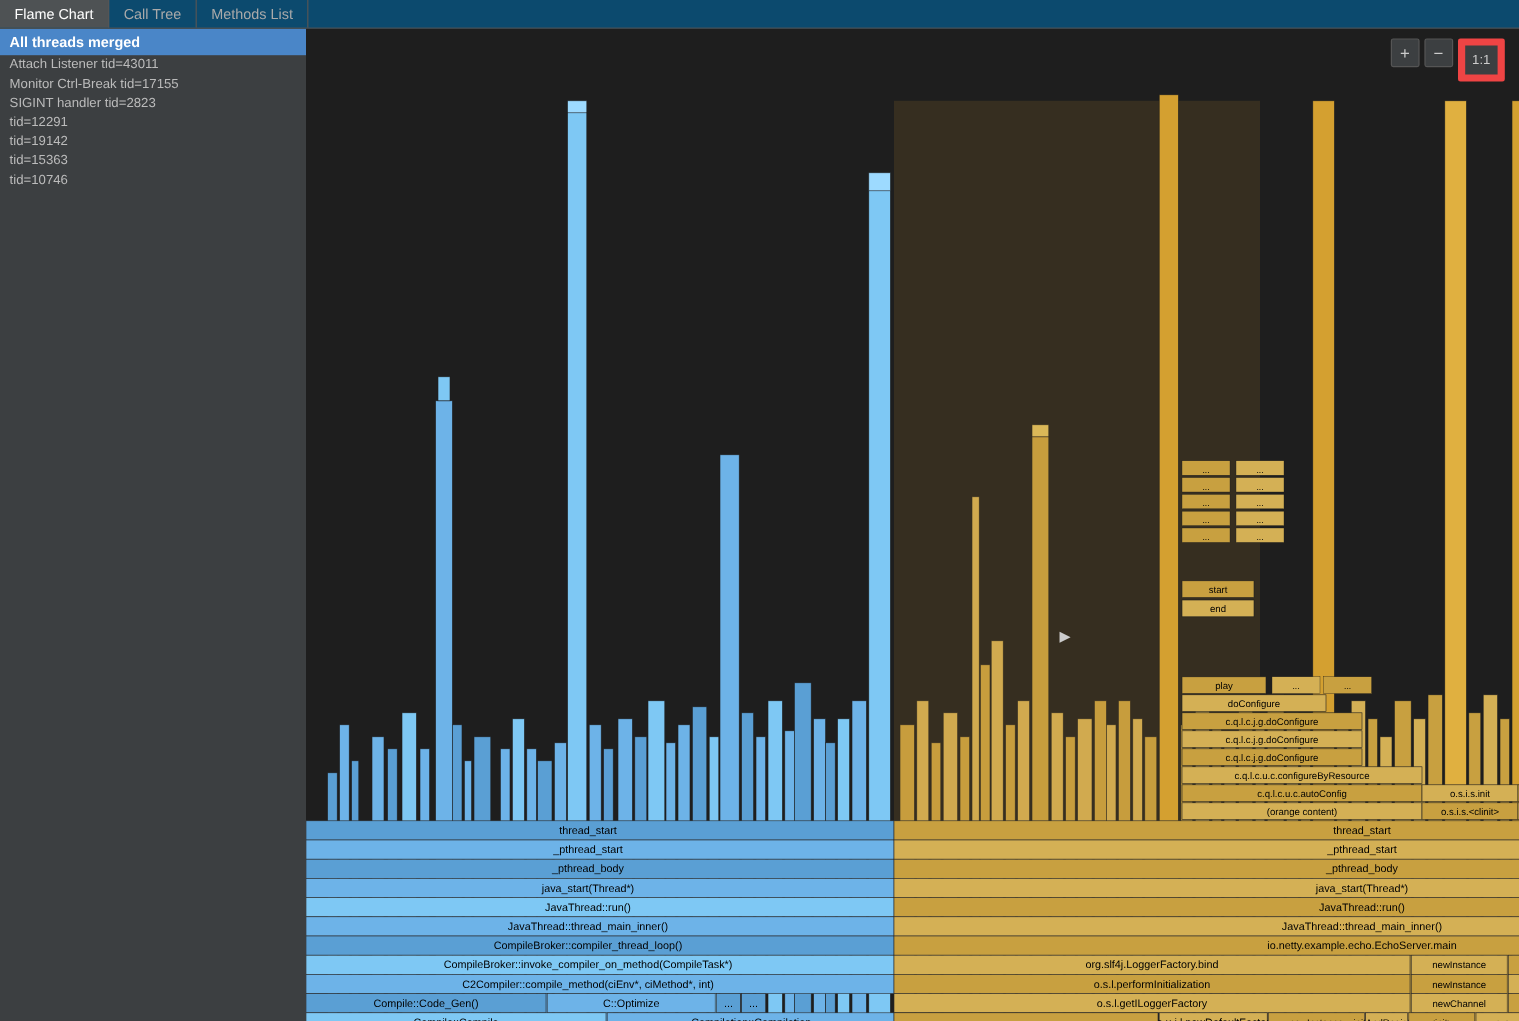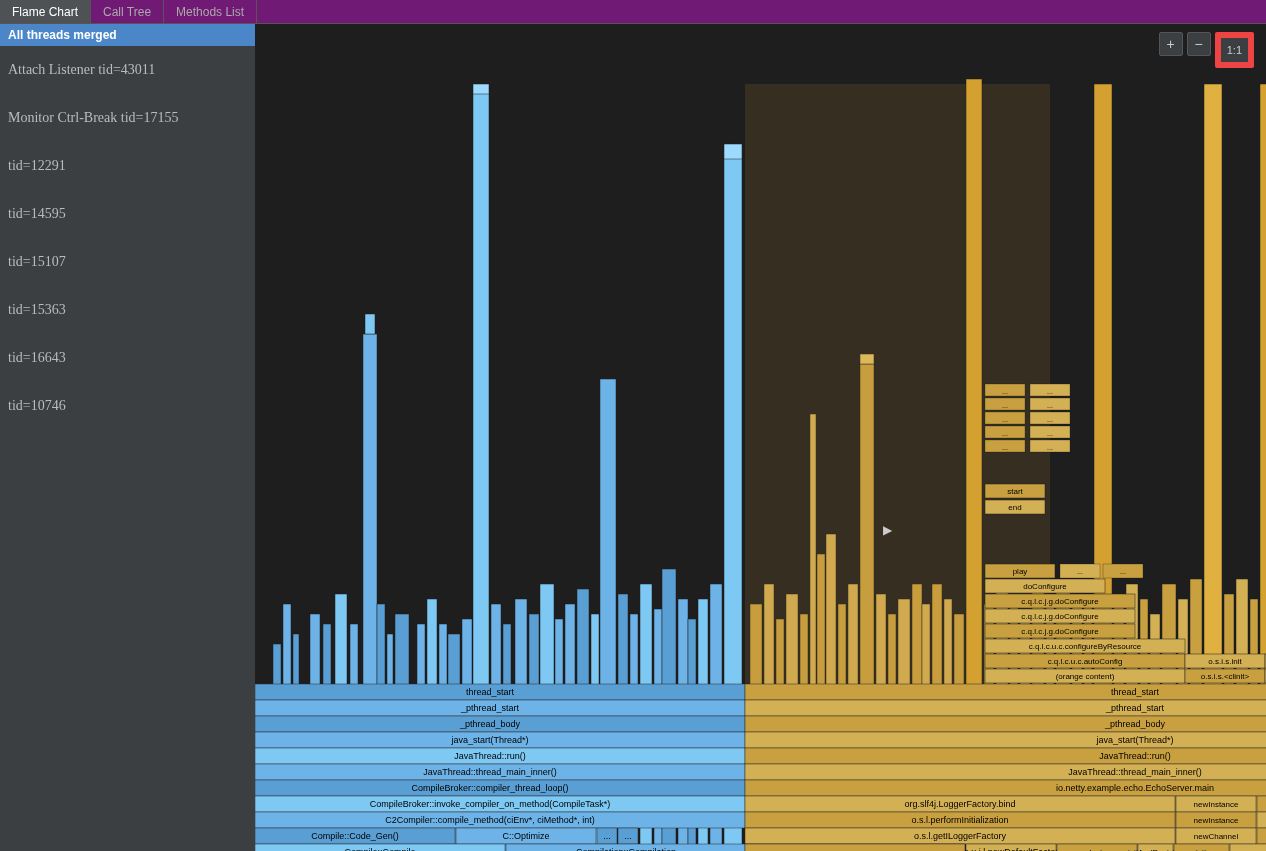--- a/index.html
+++ b/index.html
@@ -10,21 +10,21 @@
       font-size: 12px;
       overflow: hidden;
       width: 1266px;
       height: 851px;
     }
 
     
     .tab-bar {
       display: flex;
       height: 24px;
-      background: #701a75;
+      background: #0c4a6e;
       border-bottom: 1px solid #555;
     }
     .tab {
       padding: 0 12px;
       line-height: 24px;
       cursor: pointer;
       color: #aaa;
       font-size: 12px;
       border-right: 1px solid #555;
     }
@@ -49,28 +49,27 @@
     }
     .sidebar-header {
       background: #4a86c8;
       color: #fff;
       padding: 4px 8px;
       font-size: 12px;
       font-weight: bold;
       cursor: pointer;
     }
     .sidebar-item {
-      padding: 16px 8px;
+      padding: 2px 8px;
       color: #bbb;
-      font-size: 14px;
+      font-size: 11px;
       cursor: pointer;
       white-space: nowrap;
       overflow: hidden;
       text-overflow: ellipsis;
-      font-family: Liberation Serif, serif;
     }
 
     
     .flame-area {
       flex: 1;
       position: relative;
       background: #1e1e1e;
       overflow: hidden;
     }
 
@@ -122,25 +121,24 @@
 </div>
 
 <div class="main-layout">
 
   <div class="sidebar">
     <div class="sidebar-header">
       <span>All threads merged</span>
     </div>
     <div class="sidebar-item">Attach Listener tid=43011</div>
     <div class="sidebar-item">Monitor Ctrl-Break tid=17155</div>
+    <div class="sidebar-item">SIGINT handler tid=2823</div>
     <div class="sidebar-item">tid=12291</div>
-    <div class="sidebar-item">tid=14595</div>
-    <div class="sidebar-item">tid=15107</div>
+    <div class="sidebar-item">tid=19142</div>
     <div class="sidebar-item">tid=15363</div>
-    <div class="sidebar-item">tid=16643</div>
     <div class="sidebar-item">tid=10746</div>
   </div>
 
   <div class="flame-area">
 
     <div class="flame-toolbar">
       <div class="toolbar-btn">+</div>
       <div class="toolbar-btn">−</div>
       <div class="toolbar-label">1:1</div>
     </div>

